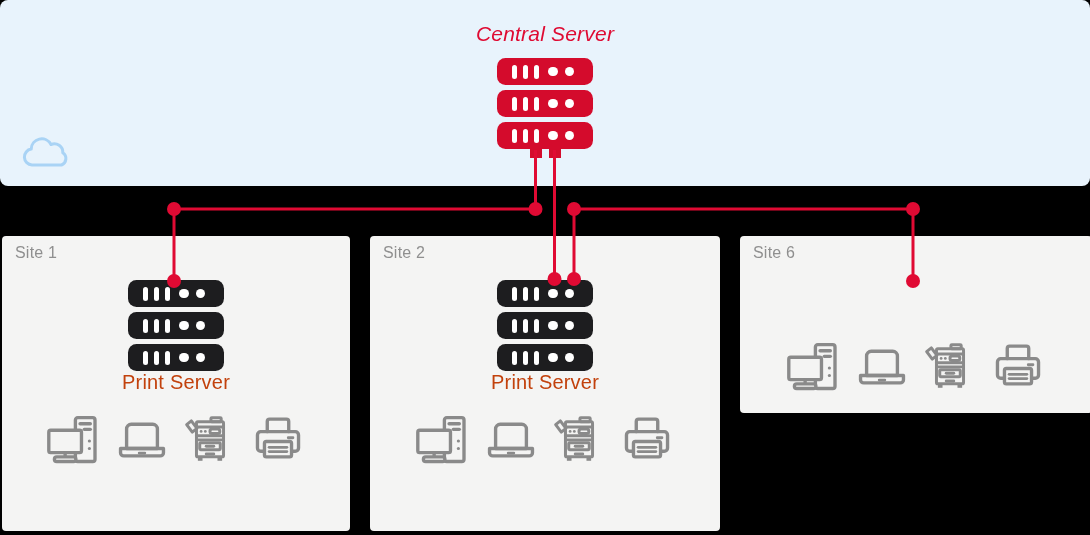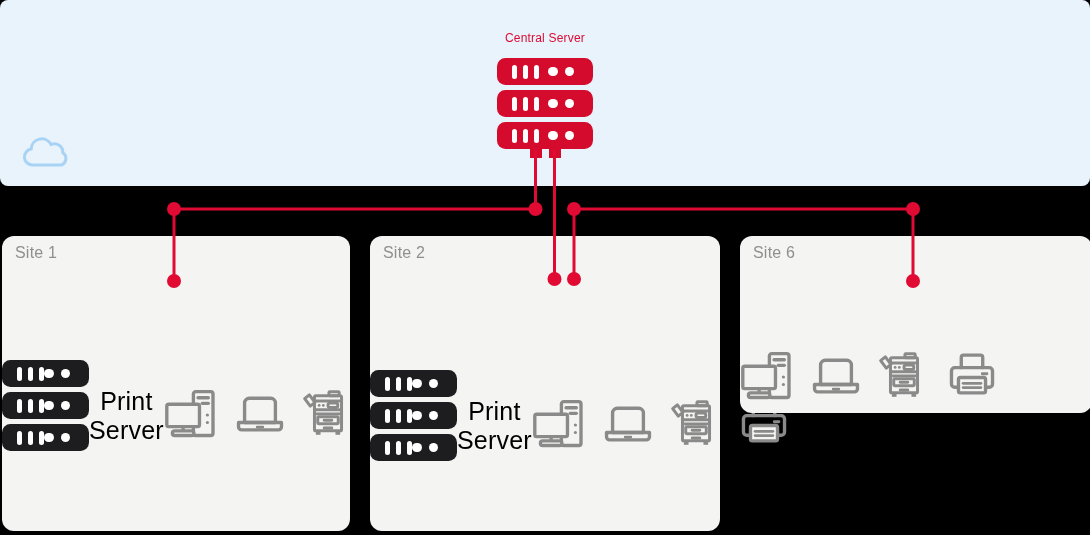--- a/index.html
+++ b/index.html
@@ -7,22 +7,22 @@
     position:relative;width:1090px;height:535px;background:#000;
     overflow:hidden;font-family:"Liberation Sans",sans-serif;
   }
   
   .cloud-band{
     position:absolute;left:0;top:0;width:1090px;height:186px;
     background:#e8f3fc;border-radius:8px;
   }
   .cloud-svg{position:absolute;left:20px;top:136px;}
   .central-label{
-    position:absolute;left:445px;top:31px;width:200px;text-align:center;
-    color:#df0a32;font-size:12px;letter-spacing:.2px;
+    position:absolute;left:445px;top:22px;width:200px;text-align:center;
+    color:#df0a32;font-size:21px;letter-spacing:.2px;font-style:italic;
   }
   
   .server{width:96px;position:relative;}
   .srv-row{
     height:27px;border-radius:8.5px;margin-bottom:5px;box-sizing:border-box;
     display:flex;align-items:center;justify-content:space-between;padding:0 15px;
   }
   .srv-row:last-of-type{margin-bottom:0;}
   .red-server .srv-row{background:#d40b2c;}
   .black-server .srv-row{background:#1d1d1f;}
@@ -30,30 +30,30 @@
   .bars i{width:5px;height:14px;background:#fff;border-radius:2.5px;}
   .dots{display:flex;gap:7px;margin-right:4px;}
   .dots i{width:9.5px;height:9.5px;background:#fff;border-radius:50%;}
   .central-server{position:absolute;left:497px;top:58px;}
   .stub{position:absolute;top:90px;width:12px;height:10px;background:#d40b2c;}
   .stub-l{left:33px;} .stub-r{left:52px;}
   
   .wires{position:absolute;left:0;top:0;z-index:6;pointer-events:none;}
   
   .card{
-    position:absolute;background:#f4f4f3;border-radius:12px;box-sizing:border-box;
-    display:flex;flex-direction:row;align-items:center;text-align:center;
+    position:absolute;background:#f4f4f3;border-radius:4px;box-sizing:border-box;
+    display:flex;flex-direction:column;align-items:center;
   }
   .card-1{left:2px;top:236px;width:348px;height:295px;padding-top:44px;}
-  .card-2{left:370px;top:236px;width:350px;height:295px;padding-top:64px;}
+  .card-2{left:370px;top:236px;width:350px;height:295px;padding-top:44px;}
   .card-3{left:740px;top:236px;width:352px;height:177px;padding-top:85px;}
   .site-label{
     position:absolute;left:13px;top:8px;color:#8f8f8f;font-size:16px;letter-spacing:.2px;
   }
-  .ps-label{margin-top:21px;color:#000000;font-size:25px;letter-spacing:.2px;}
+  .ps-label{color:#c2410c;font-size:20px;letter-spacing:.2px;}
   .devices{display:flex;gap:12px;margin-top:19px;}
   .dev{width:56px;height:56px;display:block;}
 </style>
 </head>
 <body>
 
 <svg width="0" height="0" style="position:absolute" aria-hidden="true">
   <defs>
     <g id="i-desktop" fill="none" stroke="#8a8a8a" stroke-width="3.6" stroke-linecap="round" stroke-linejoin="round">
       <rect x="31.5" y="5" width="21" height="47" rx="2.5"></rect>

